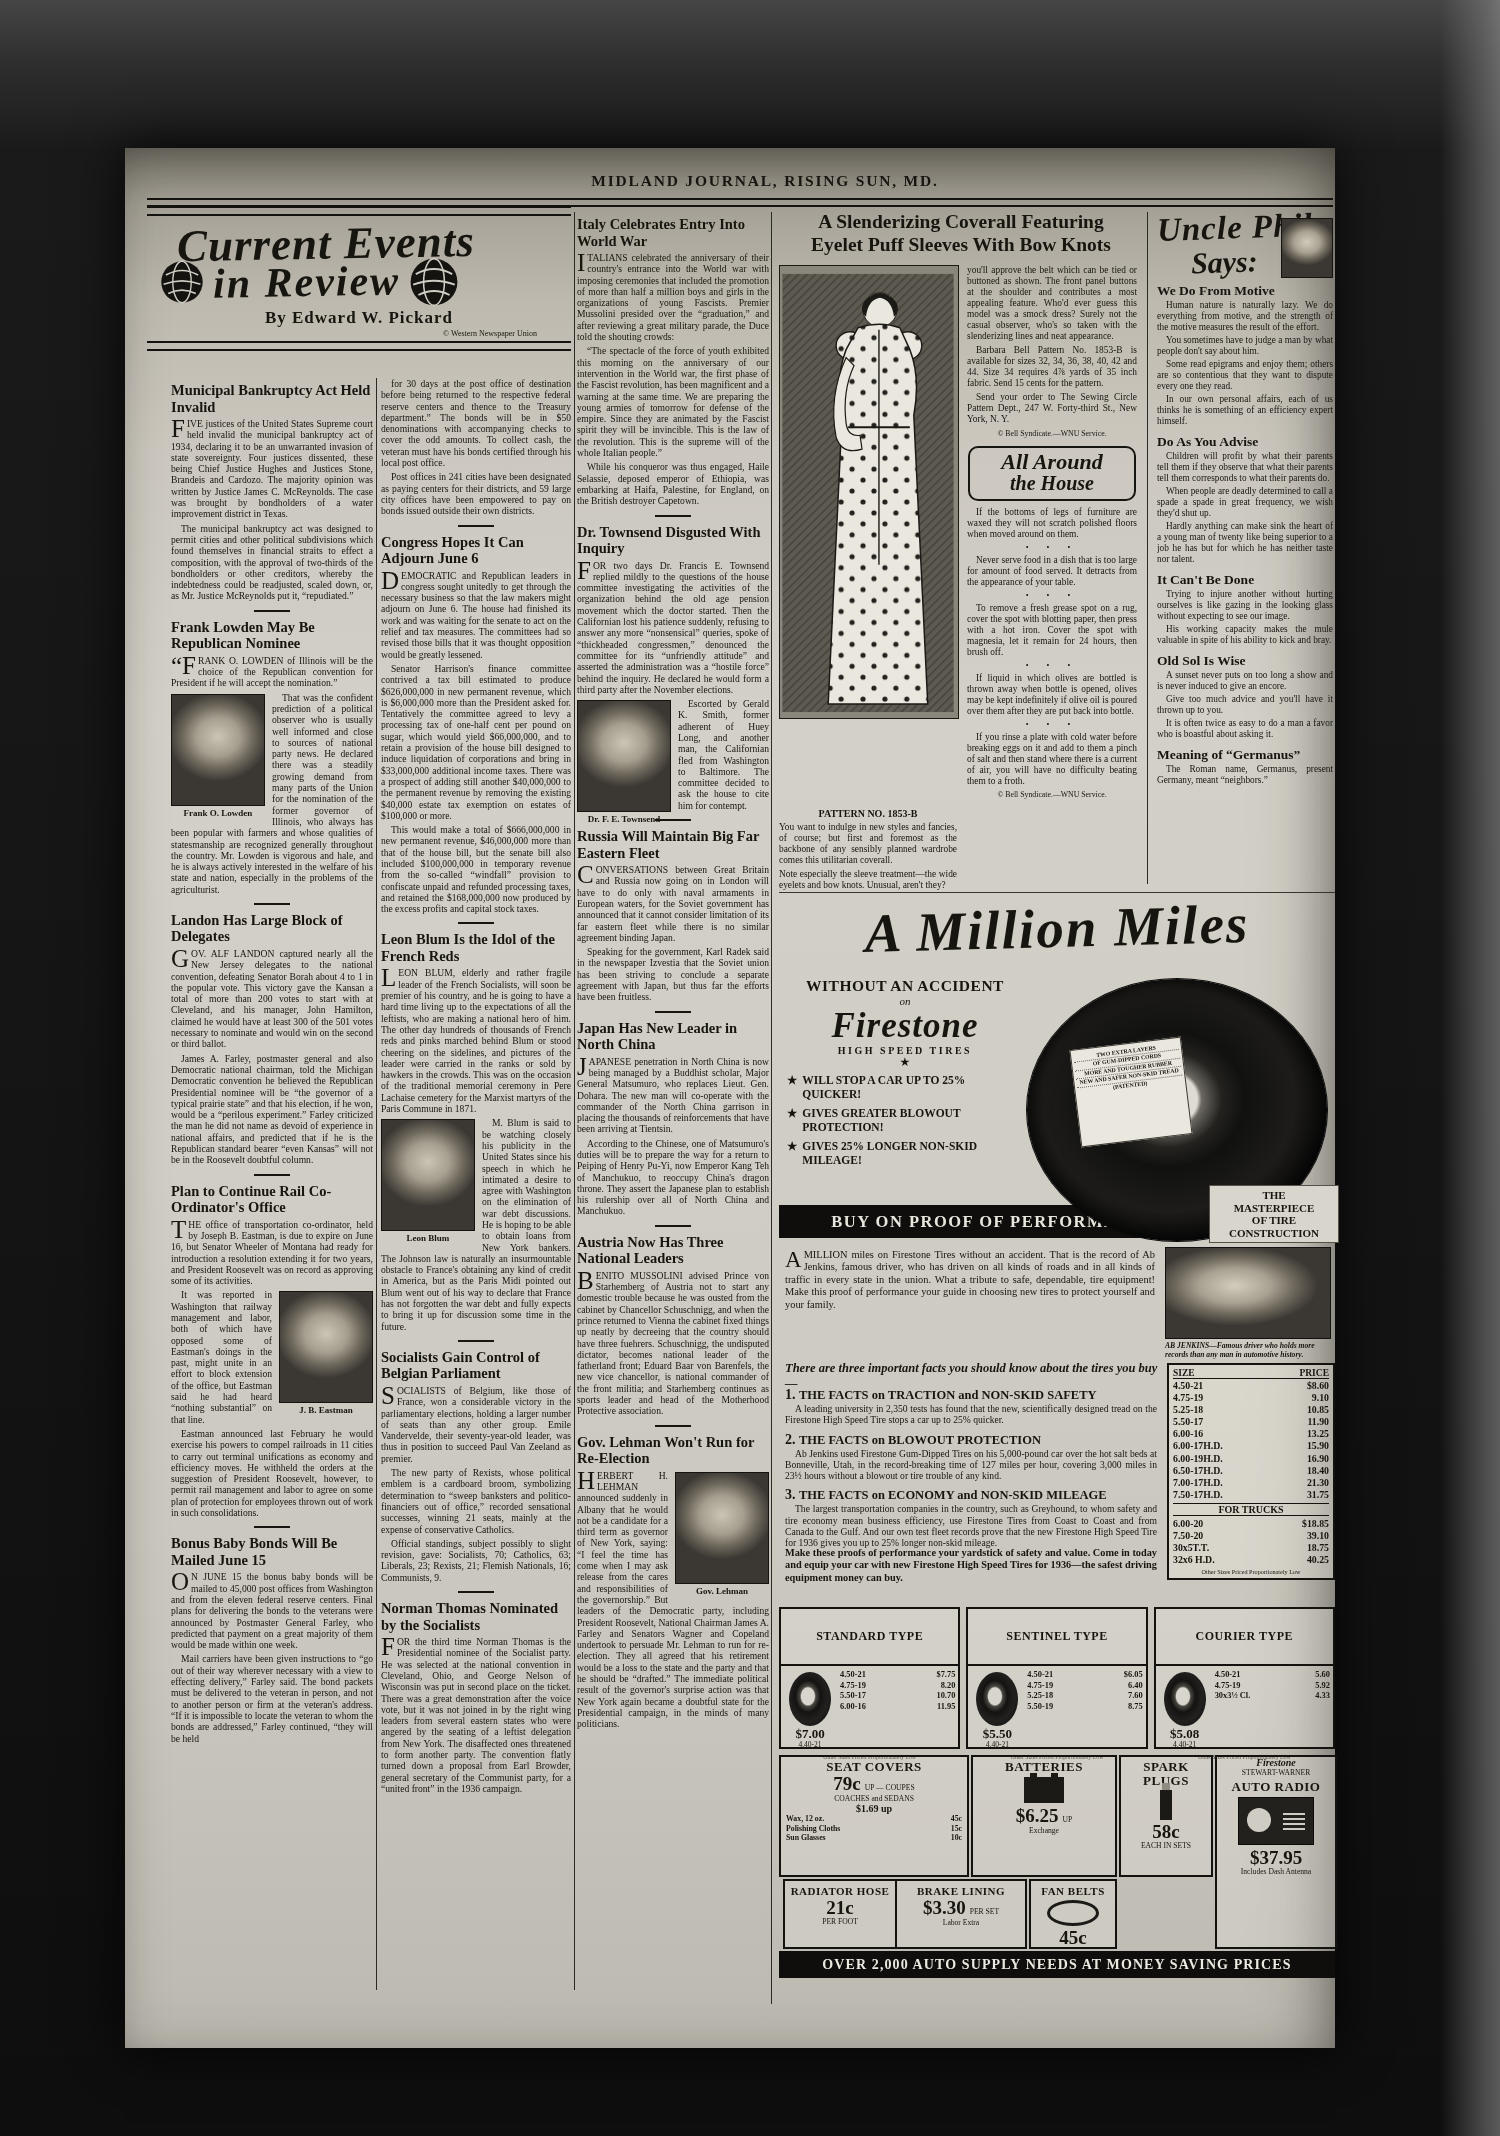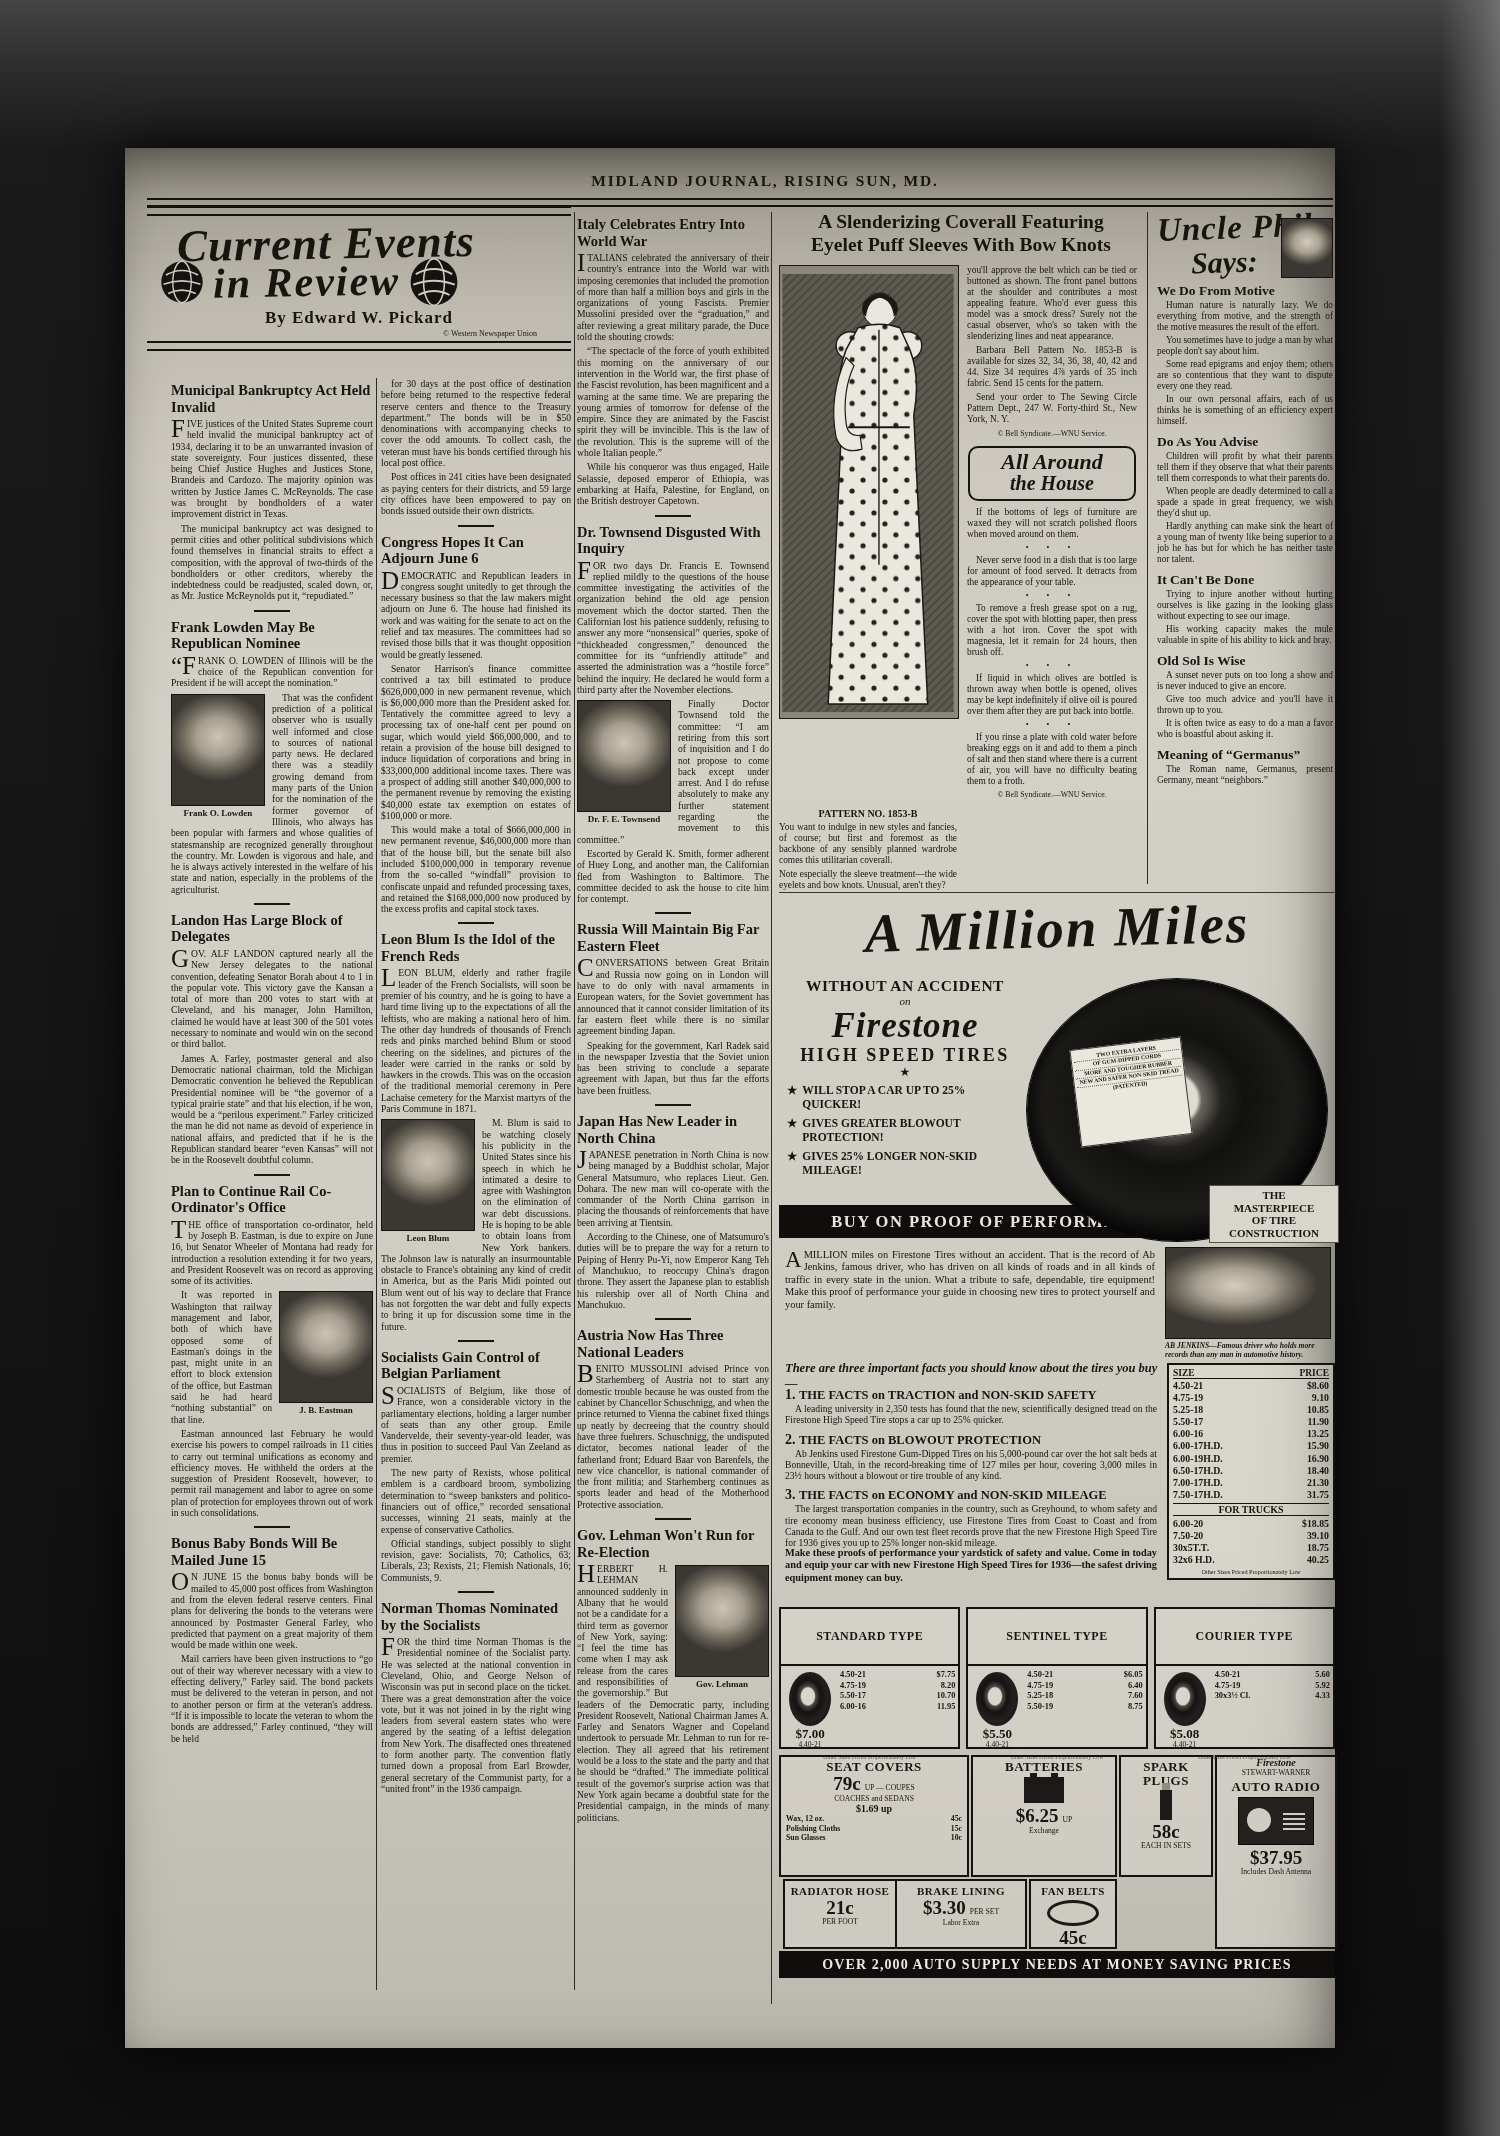--- a/index.html
+++ b/index.html
@@ -70,21 +70,21 @@
   #uncle-phil p{font-size:9.3px;line-height:11px;text-align:justify;text-indent:9px;margin:0 0 2px;}
   
   #ad{position:absolute;left:654px;top:744px;width:556px;height:1130px;border-top:1px solid #36342d;}
   #ad .abs{position:absolute;}
   .ad-headline{top:4px;left:6px;width:544px;font-style:italic;font-weight:700;font-size:55px;
     letter-spacing:2px;transform:rotate(-1.5deg);text-align:center;white-space:nowrap;}
   .ad-left{top:84px;left:8px;width:236px;text-align:center;}
   .ad-sub1{font-weight:700;font-size:15.5px;letter-spacing:.5px;}
   .ad-on{font-style:italic;font-size:11px;line-height:12px;}
   .ad-brand{font-style:italic;font-weight:700;font-size:35px;line-height:38px;letter-spacing:1px;}
-  .ad-product{font-weight:700;font-size:18px;letter-spacing:2.5px;}
+  .ad-product{font-weight:700;font-size:10px;letter-spacing:2.5px;}
   .ad-star{font-size:12px;line-height:13px;}
   .ad-bullets{text-align:left;margin-top:5px;font-weight:700;font-size:11.5px;line-height:13.5px;}
   .ad-bullets .b{display:flex;gap:5px;margin-bottom:6px;}
   .tire{top:86px;left:248px;width:300px;height:262px;border-radius:50%;z-index:2;
     background:radial-gradient(ellipse at 47% 46%,#dedbd2 0%,#dedbd2 13%,#6b6861 15%,#23221f 24%,#111110 34%,#1d1c1a 56%,#060606 74%,#161512 100%);
     box-shadow:0 0 0 1px #0a0a0a, inset 0 0 22px rgba(0,0,0,.8);}
   .tire-inset{top:150px;left:296px;width:106px;height:88px;background:#eae7de;z-index:3;
     transform:rotate(-7deg);border:1px solid #3a3831;padding:4px 2px;text-align:center;
     font-weight:700;font-size:5.8px;line-height:7.4px;}
   .tire-inset .tl{border-bottom:1px dotted #6b685f;}
@@ -262,21 +262,20 @@
         <p>While his conqueror was thus engaged, Haile Selassie, deposed emperor of Ethiopia, was embarking at Haifa, Palestine, for England, on the British destroyer Capetown.</p>
       </div>
       <div class="sep"></div>
       <div class="article">
         <h3 class="headline">Dr. Townsend Disgusted With Inquiry</h3>
         <p class="lead"><span class="dropcap">F</span>OR two days Dr. Francis E. Townsend replied mildly to the questions of the house committee investigating the activities of the organization behind the old age pension movement which the doctor started. Then the Californian lost his patience suddenly, refusing to answer any more “nonsensical” queries, spoke of “thickheaded congressmen,” denounced the committee for its “unfriendly attitude” and asserted the administration was a “hostile force” behind the inquiry. He declared he would form a third party after the November elections.</p>
         <div class="photo left">
           <div class="photo-img"></div>
           <div class="photo-cap">Dr. F. E. Townsend</div>
         </div>
-        <p>Finally Doctor Townsend told the committee: “I am retiring from this sort of inquisition and I do not propose to come back except under arrest. And I do refuse absolutely to make any further statement regarding the movement to this committee.”</p>
         <p>Escorted by Gerald K. Smith, former adherent of Huey Long, and another man, the Californian fled from Washington to Baltimore. The committee decided to ask the house to cite him for contempt.</p>
       </div>
       <div class="sep"></div>
       <div class="article">
         <h3 class="headline">Russia Will Maintain Big Far Eastern Fleet</h3>
         <p class="lead"><span class="dropcap">C</span>ONVERSATIONS between Great Britain and Russia now going on in London will have to do only with naval armaments in European waters, for the Soviet government has announced that it cannot consider limitation of its far eastern fleet while there is no similar agreement binding Japan.</p>
         <p>Speaking for the government, Karl Radek said in the newspaper Izvestia that the Soviet union has been striving to conclude a separate agreement with Japan, but thus far the efforts have been fruitless.</p>
       </div>
       <div class="sep"></div>
       <div class="article">

